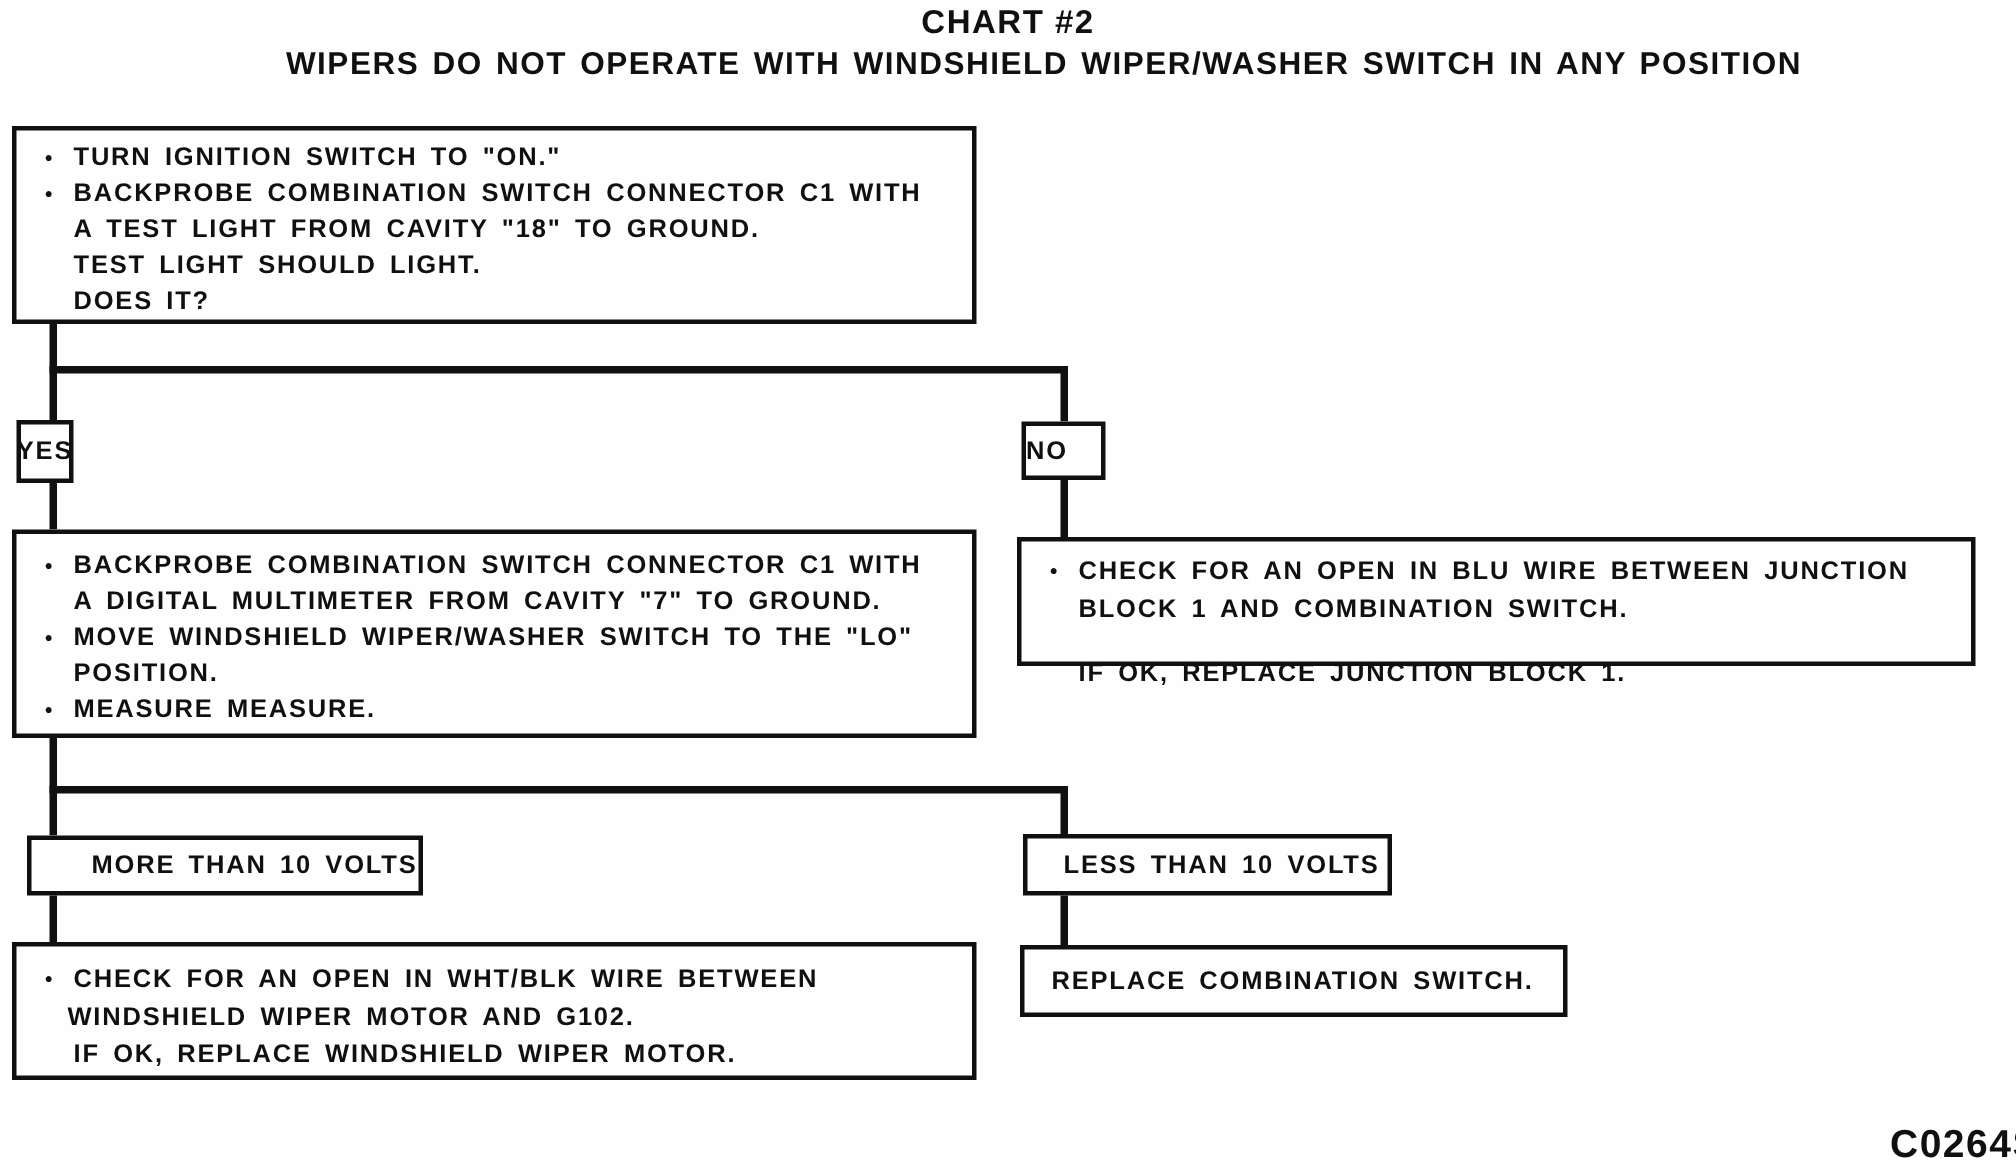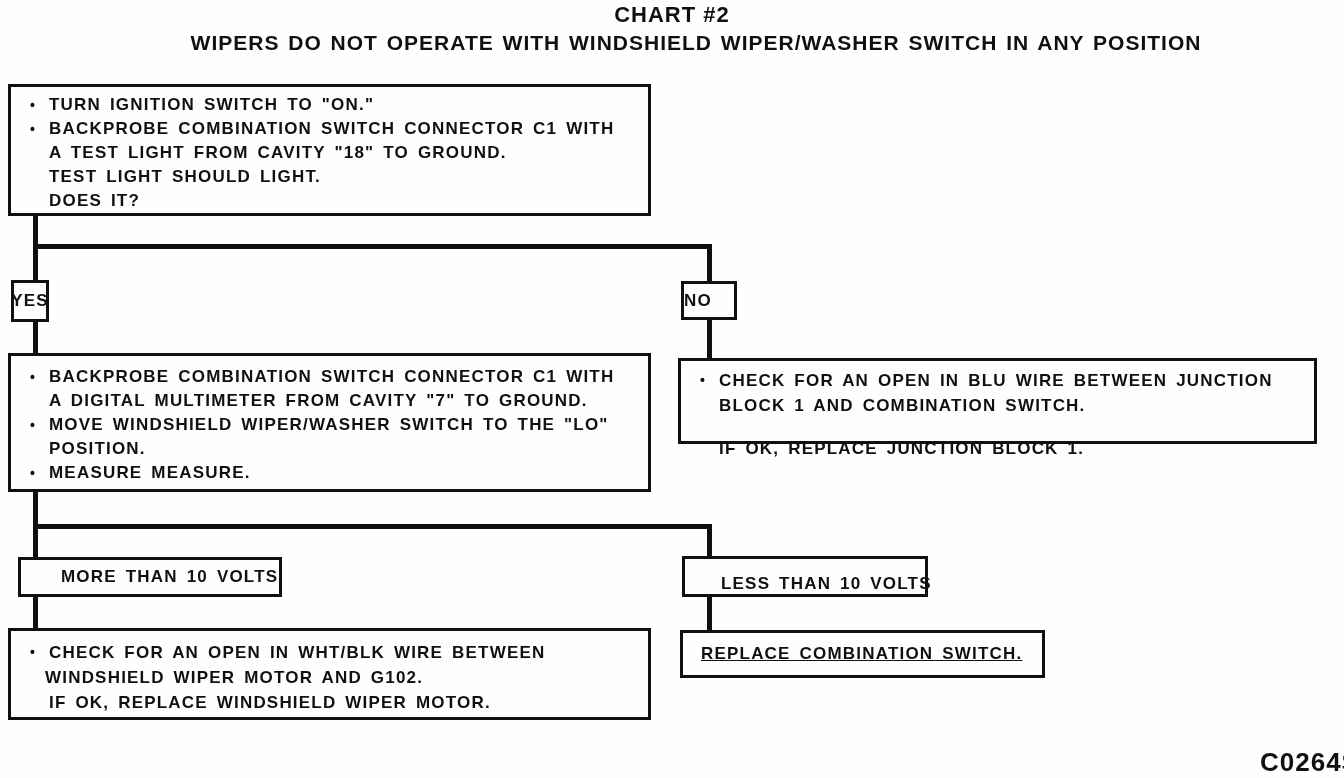--- a/index.html
+++ b/index.html
@@ -148,41 +148,41 @@
     </div>
   </div>
 
   <div class="vline" style="left:33px; top:492px; width:5px; height:65px;"></div>
   <div class="hline" style="left:33px; top:524px; width:679px; height:5px;"></div>
   <div class="vline" style="left:707px; top:524px; width:5px; height:32px;"></div>
 
   <div class="labelbox" style="left:18px; top:557px; width:264px; height:40px; padding-left:40px;">
     <span>MORE THAN 10 VOLTS</span>
   </div>
-  <div class="labelbox" style="left:682px; top:556px; width:246px; height:41px; padding-left:36px;align-items:flex-end;">
+  <div class="labelbox" style="left:682px; top:556px; width:246px; height:41px; padding-left:24px;">
     <span>LESS THAN 10 VOLTS</span>
   </div>
 
   <div class="vline" style="left:33px; top:597px; width:5px; height:31px;"></div>
   <div class="vline" style="left:707px; top:597px; width:5px; height:33px;"></div>
 
   <div class="fbox" style="left:8px; top:628px; width:643px; height:92px; padding-top:9px;">
     <div class="line" style="line-height:25px;">
       <span class="bullet">•</span>
       <span>CHECK FOR AN OPEN IN WHT/BLK WIRE BETWEEN</span>
     </div>
     <div class="line" style="line-height:25px;padding-left:34px;">
       <span>WINDSHIELD WIPER MOTOR AND G102.</span>
     </div>
     <div class="line" style="line-height:25px;">
       <span>IF OK, REPLACE WINDSHIELD WIPER MOTOR.</span>
     </div>
   </div>
 
   <div class="fbox" style="left:680px; top:630px; width:365px; height:48px; display:flex; align-items:center;">
-    <div class="line" style="padding-left:18px;text-decoration:underline;">
+    <div class="line" style="padding-left:18px;">
       <span>REPLACE COMBINATION SWITCH.</span>
     </div>
   </div>
 
   <div class="figcode">C0264S</div>
 
 </div>
 
 </body></html>

